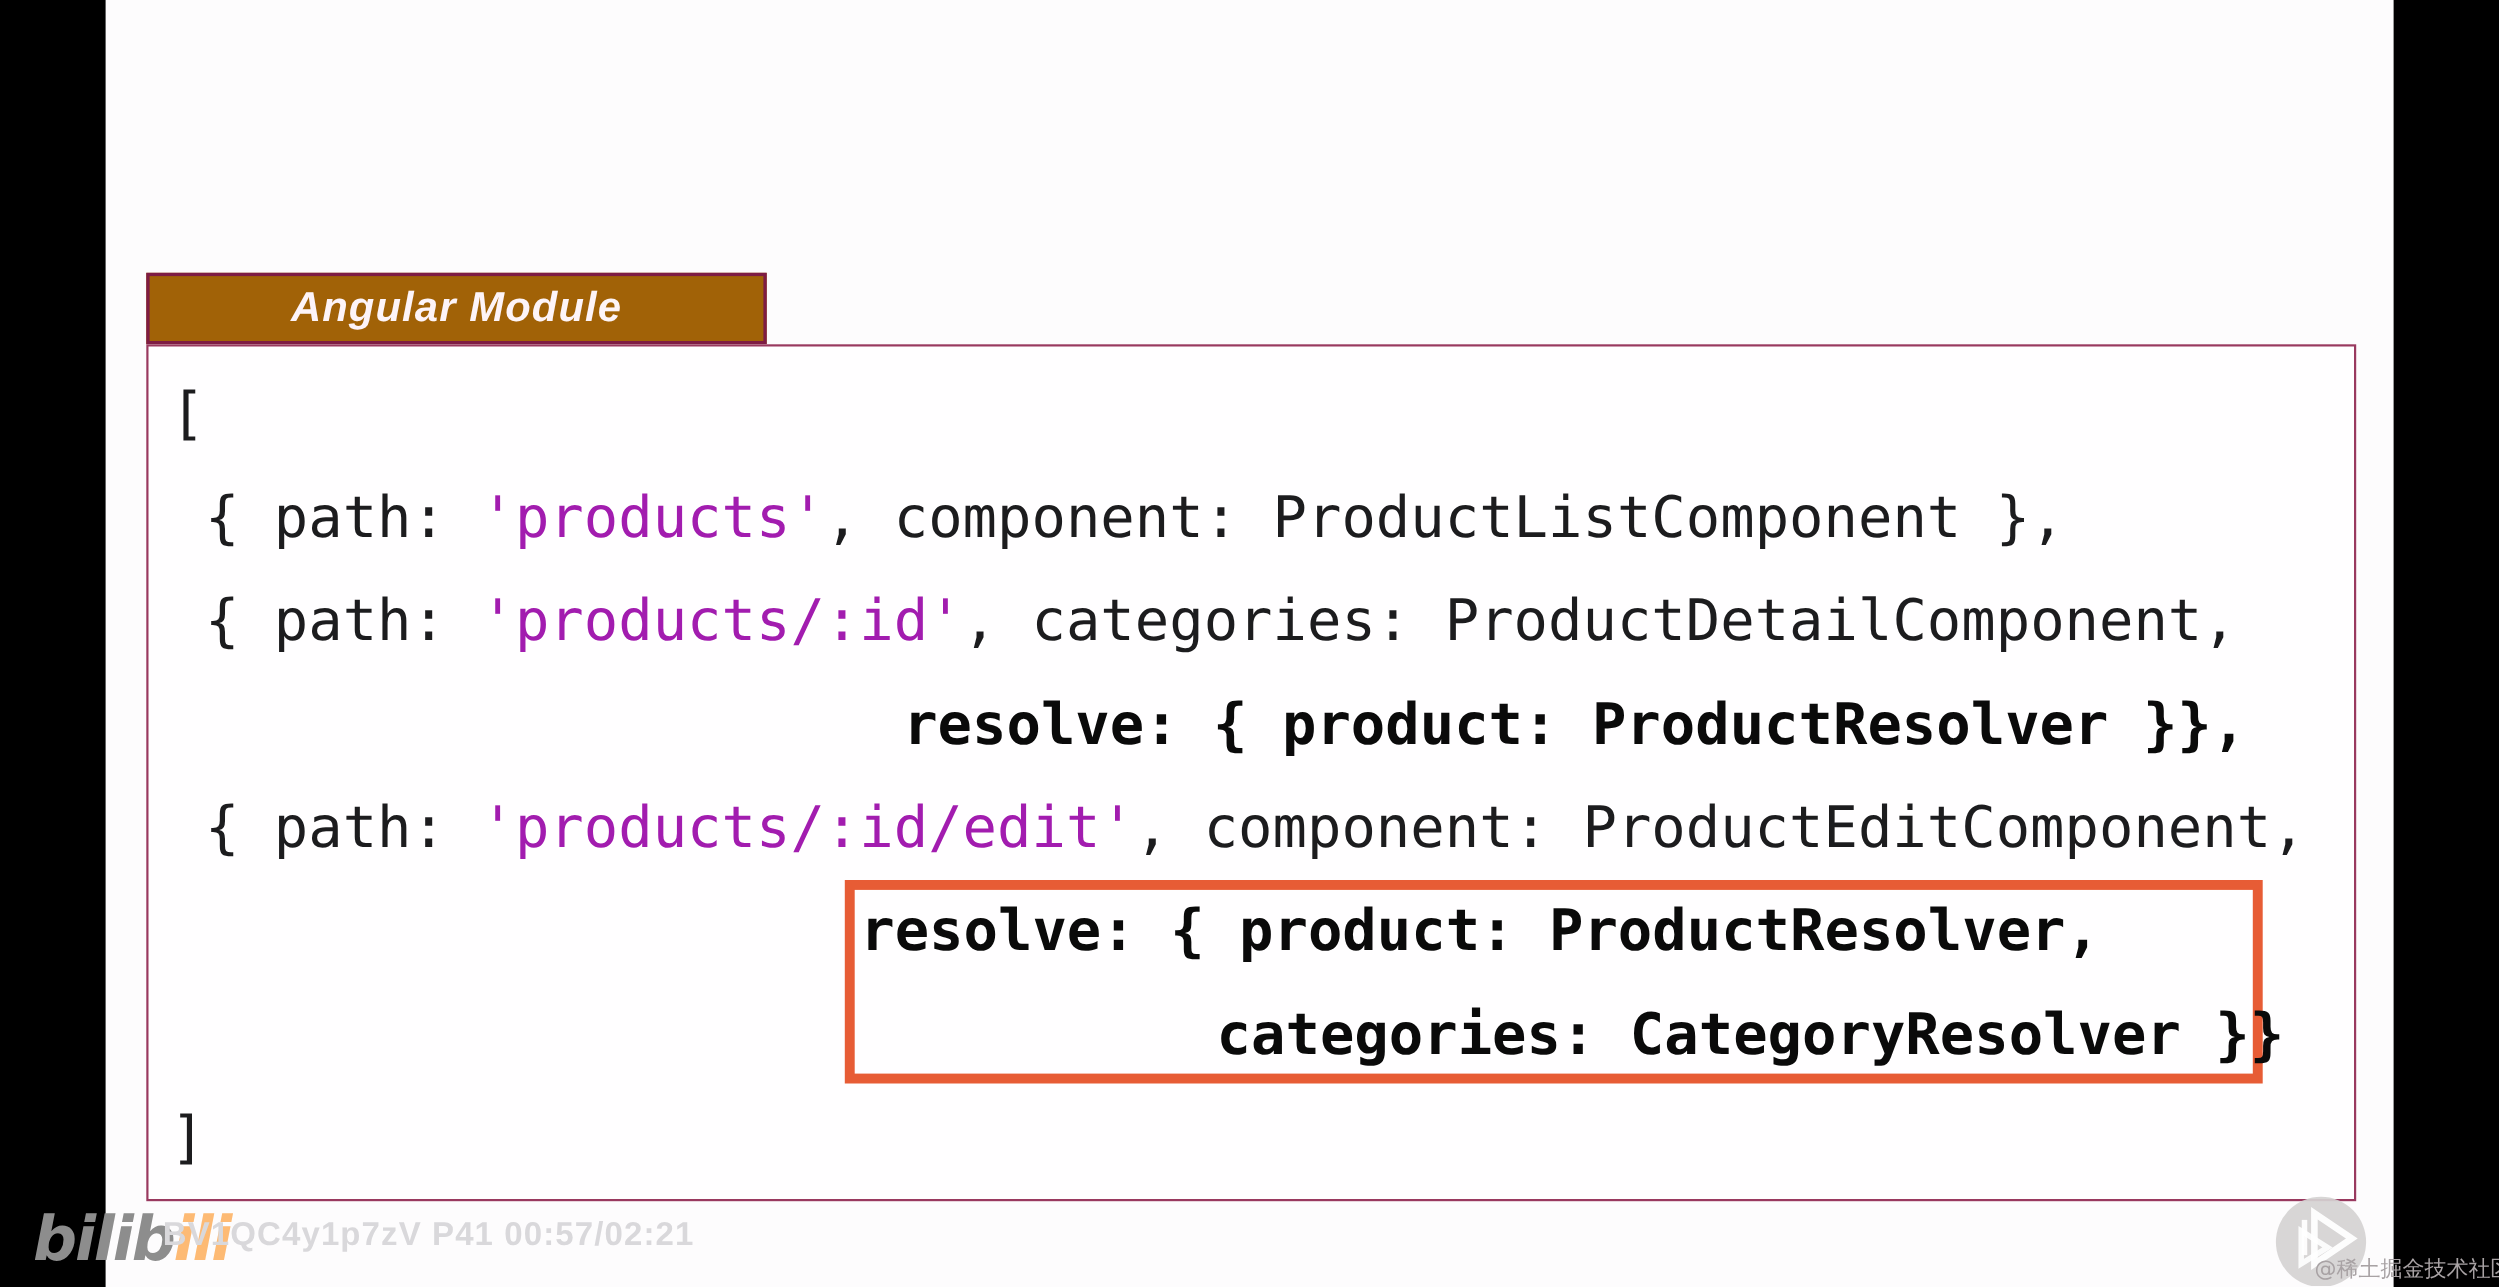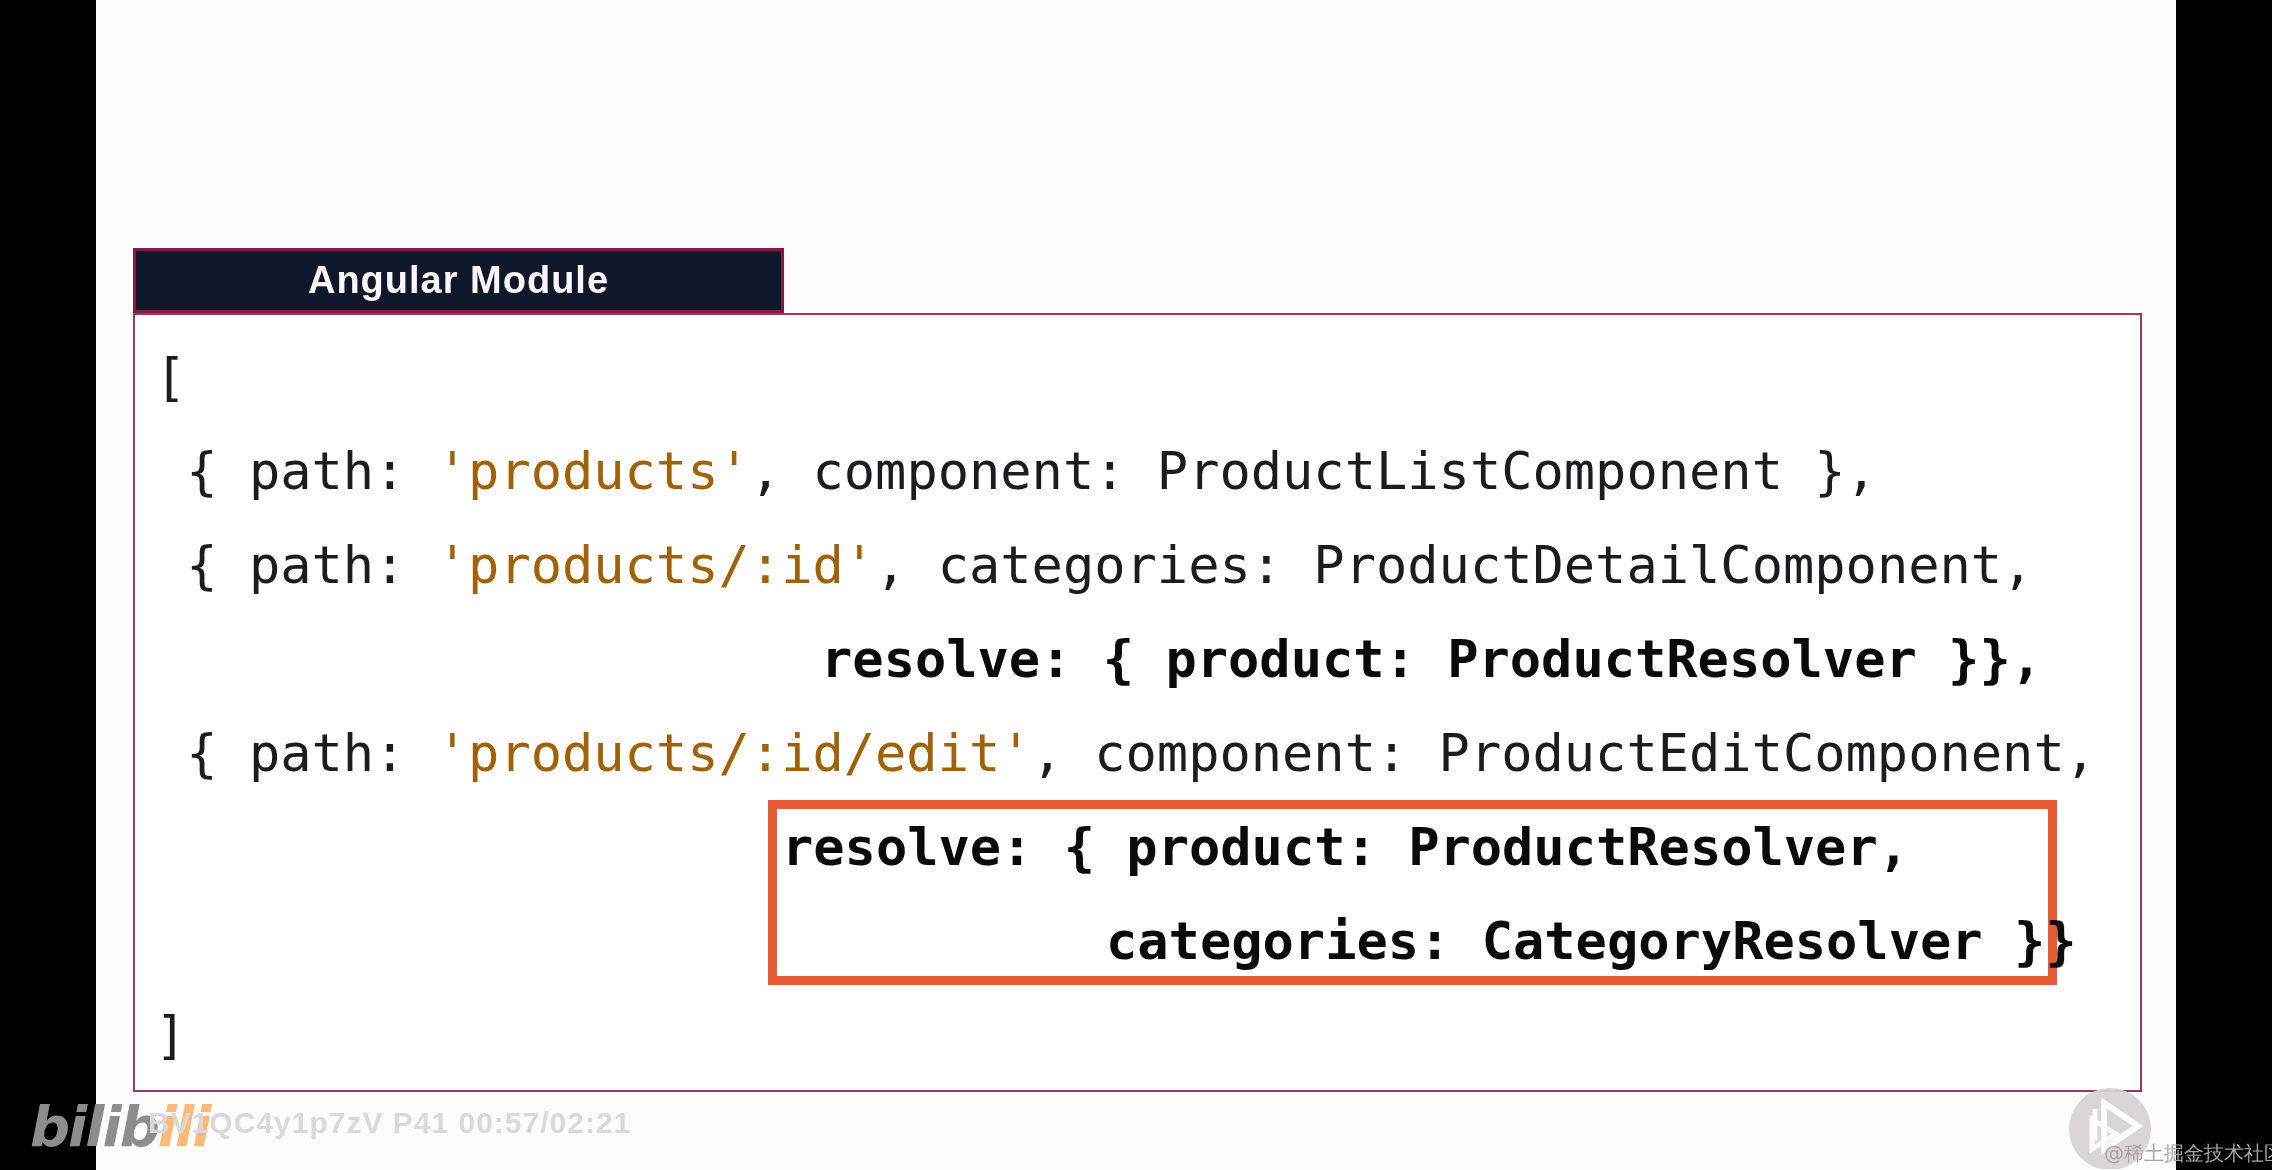--- a/index.html
+++ b/index.html
@@ -18,23 +18,23 @@
 
   .slide-title{
     position:absolute;left:0;top:86px;width:100%;
     text-align:center;
     font-size:72px;font-weight:400;letter-spacing:2px;
     color:#56575b;
     white-space:nowrap;
   }
 
   .module-tab{
-    position:absolute;left:37px;top:248px;width:651px;height:65px;
-    background:#0f172a;border:3px solid #7e1c44;box-sizing:border-box;
-    display:flex;align-items:center;justify-content:center;
+    position:absolute;left:37px;top:248px;width:564px;height:65px;
+    background:#a16207;border:3px solid #7e1c44;box-sizing:border-box;
+    display:flex;align-items:center;justify-content:center;font-style:italic;
   }
   .module-tab .tab-label{
     color:#fdf4f8;font-size:38px;font-weight:bold;letter-spacing:1px;
   }
 
   .code-box{
     position:absolute;left:37px;top:313px;width:2009px;height:779px;
     background:#fffeff;border:2px solid #99395f;box-sizing:border-box;
     z-index:0;
   }
@@ -44,21 +44,21 @@
     border:9px solid #e75c35;box-sizing:border-box;
     z-index:1;background:transparent;
   }
 
   .code{
     position:absolute;left:59px;top:330px;z-index:2;
     font-family:"DejaVu Sans Mono","Liberation Mono",monospace;
     font-size:52px;color:#1c1c1e;
   }
   .code-line{height:94px;line-height:94px;white-space:pre;}
-  .code-line .str{color:#a16207;}
+  .code-line .str{color:#a21caf;}
   .code-line.b{font-weight:bold;color:#0a0a0a;}
   .ind-resolve1{padding-left:612px;text-align:center;}
   .ind-resolve2{padding-left:627px;}
   .ind-categories{padding-left:951px;}
 
   .bili-logo{
     position:absolute;left:30px;top:1094px;z-index:3;
     font-family:"DejaVu Sans",sans-serif;font-weight:bold;font-style:italic;
     font-size:56px;letter-spacing:-2px;white-space:nowrap;
   }

